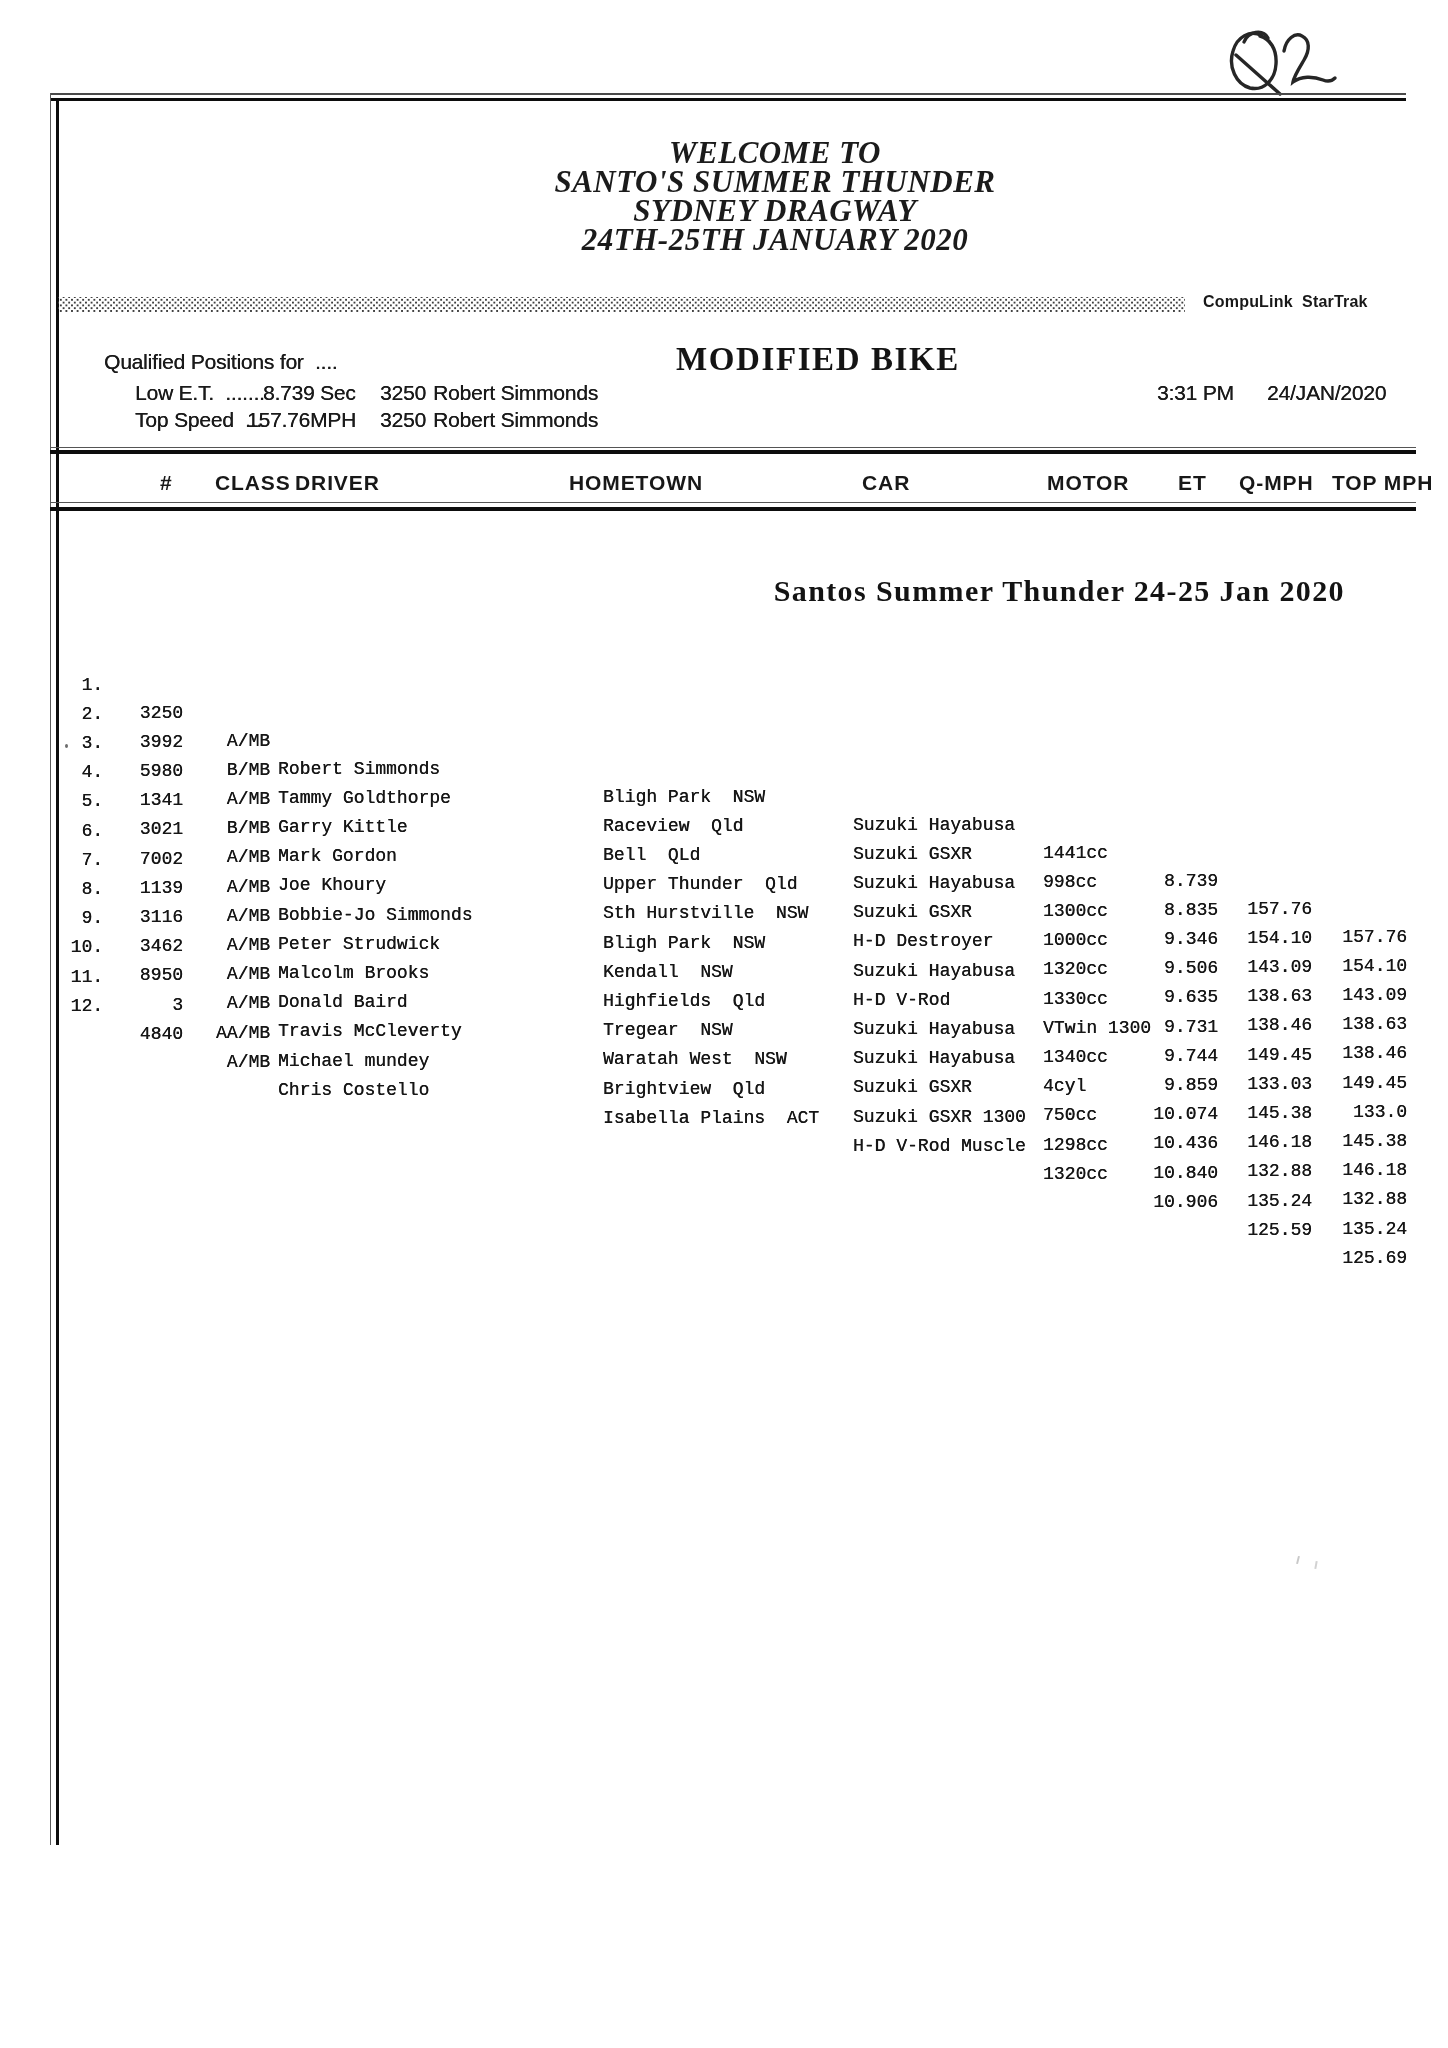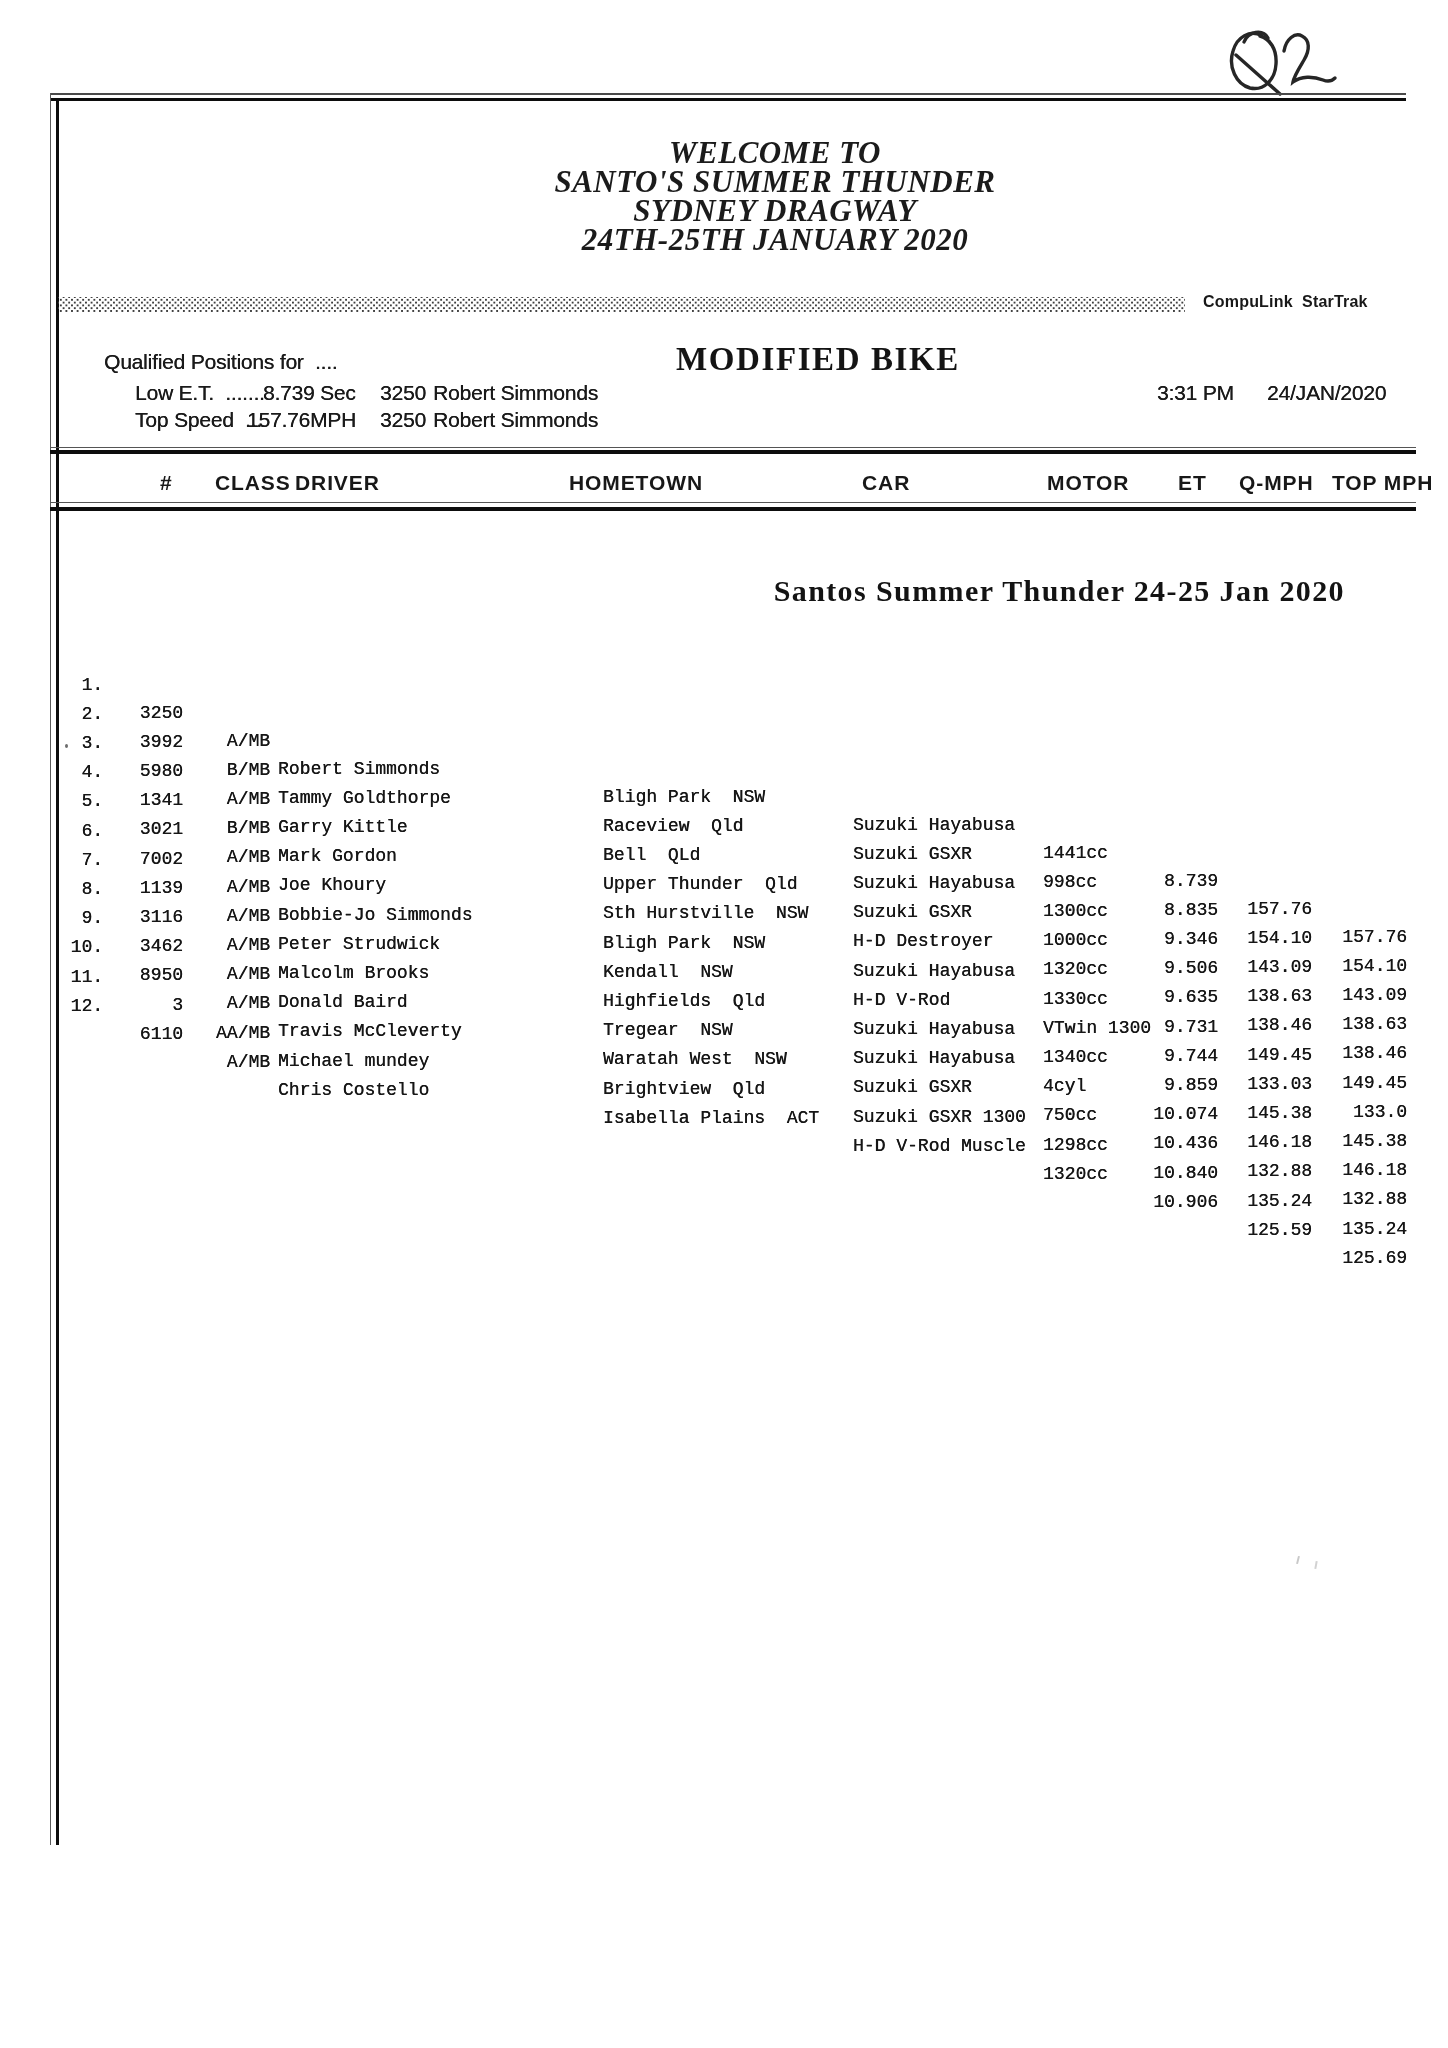--- a/index.html
+++ b/index.html
@@ -274,21 +274,21 @@
       <span class="cell c-drv">Michael mundey</span>
       <span class="cell c-hom">Brightview  Qld</span>
       <span class="cell c-car">Suzuki GSXR 1300</span>
       <span class="cell c-mot">1298cc</span>
       <span class="cell c-et">10.840</span>
       <span class="cell c-qm">135.24</span>
       <span class="cell c-tm">135.24</span>
     </div>
       <div class="row" style="top: 963.7px;">
       <span class="cell c-pos">12.</span>
-      <span class="cell c-num">6110</span>
+      <span class="cell c-num">4840</span>
       <span class="cell c-cls">A/MB</span>
       <span class="cell c-drv">Chris Costello</span>
       <span class="cell c-hom">Isabella Plains  ACT</span>
       <span class="cell c-car">H-D V-Rod Muscle</span>
       <span class="cell c-mot">1320cc</span>
       <span class="cell c-et">10.906</span>
       <span class="cell c-qm">125.59</span>
       <span class="cell c-tm">125.69</span>
     </div>
     </div>

